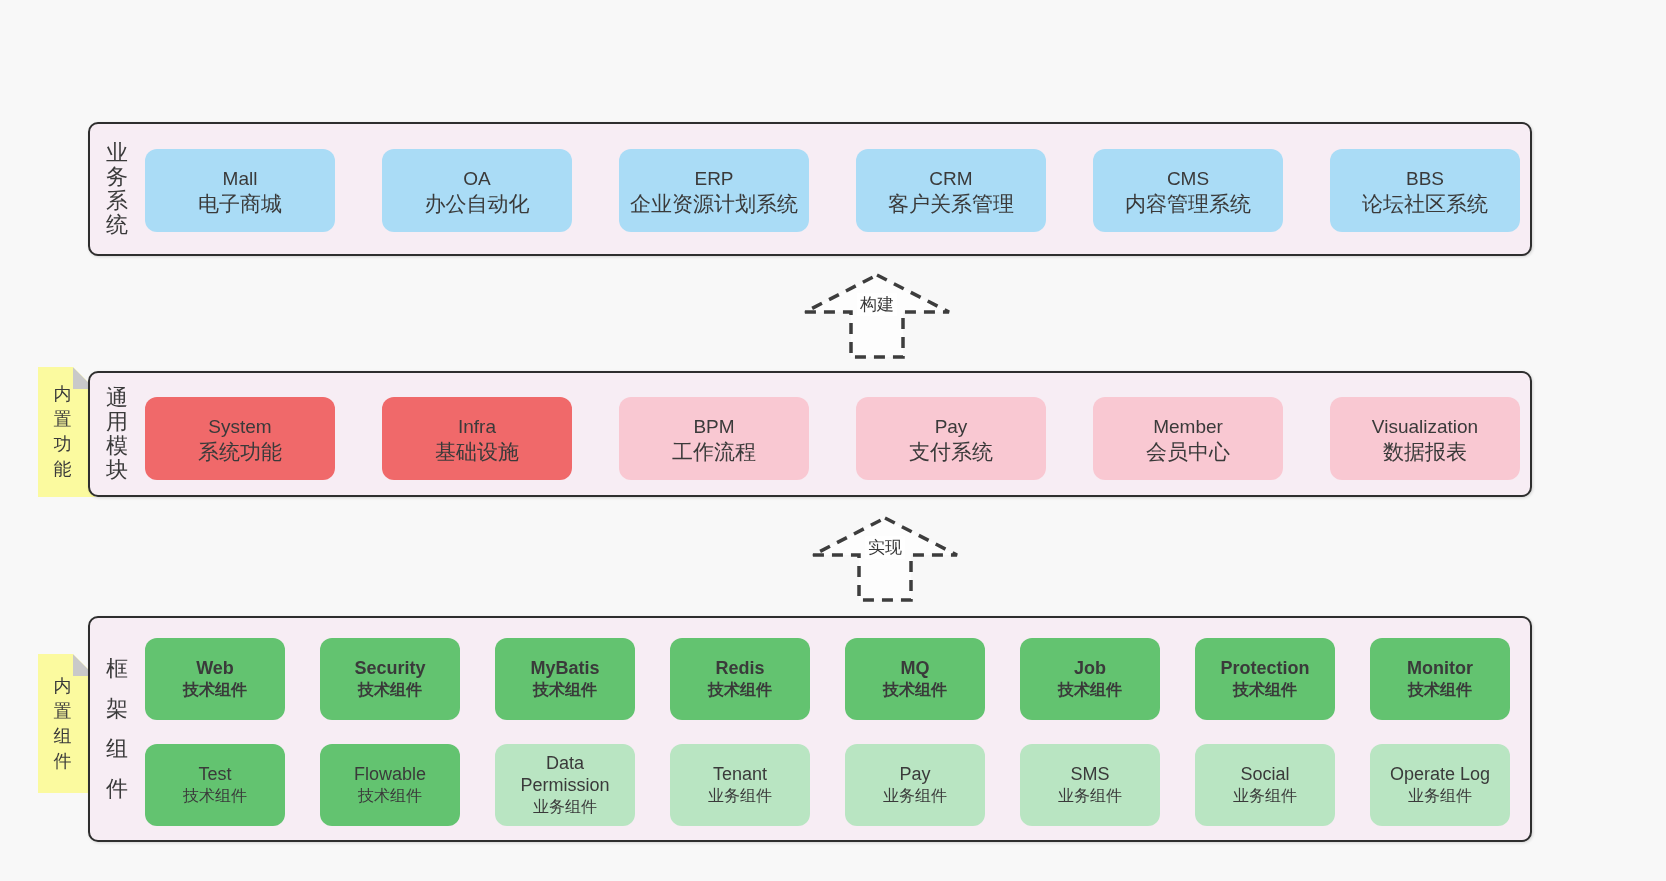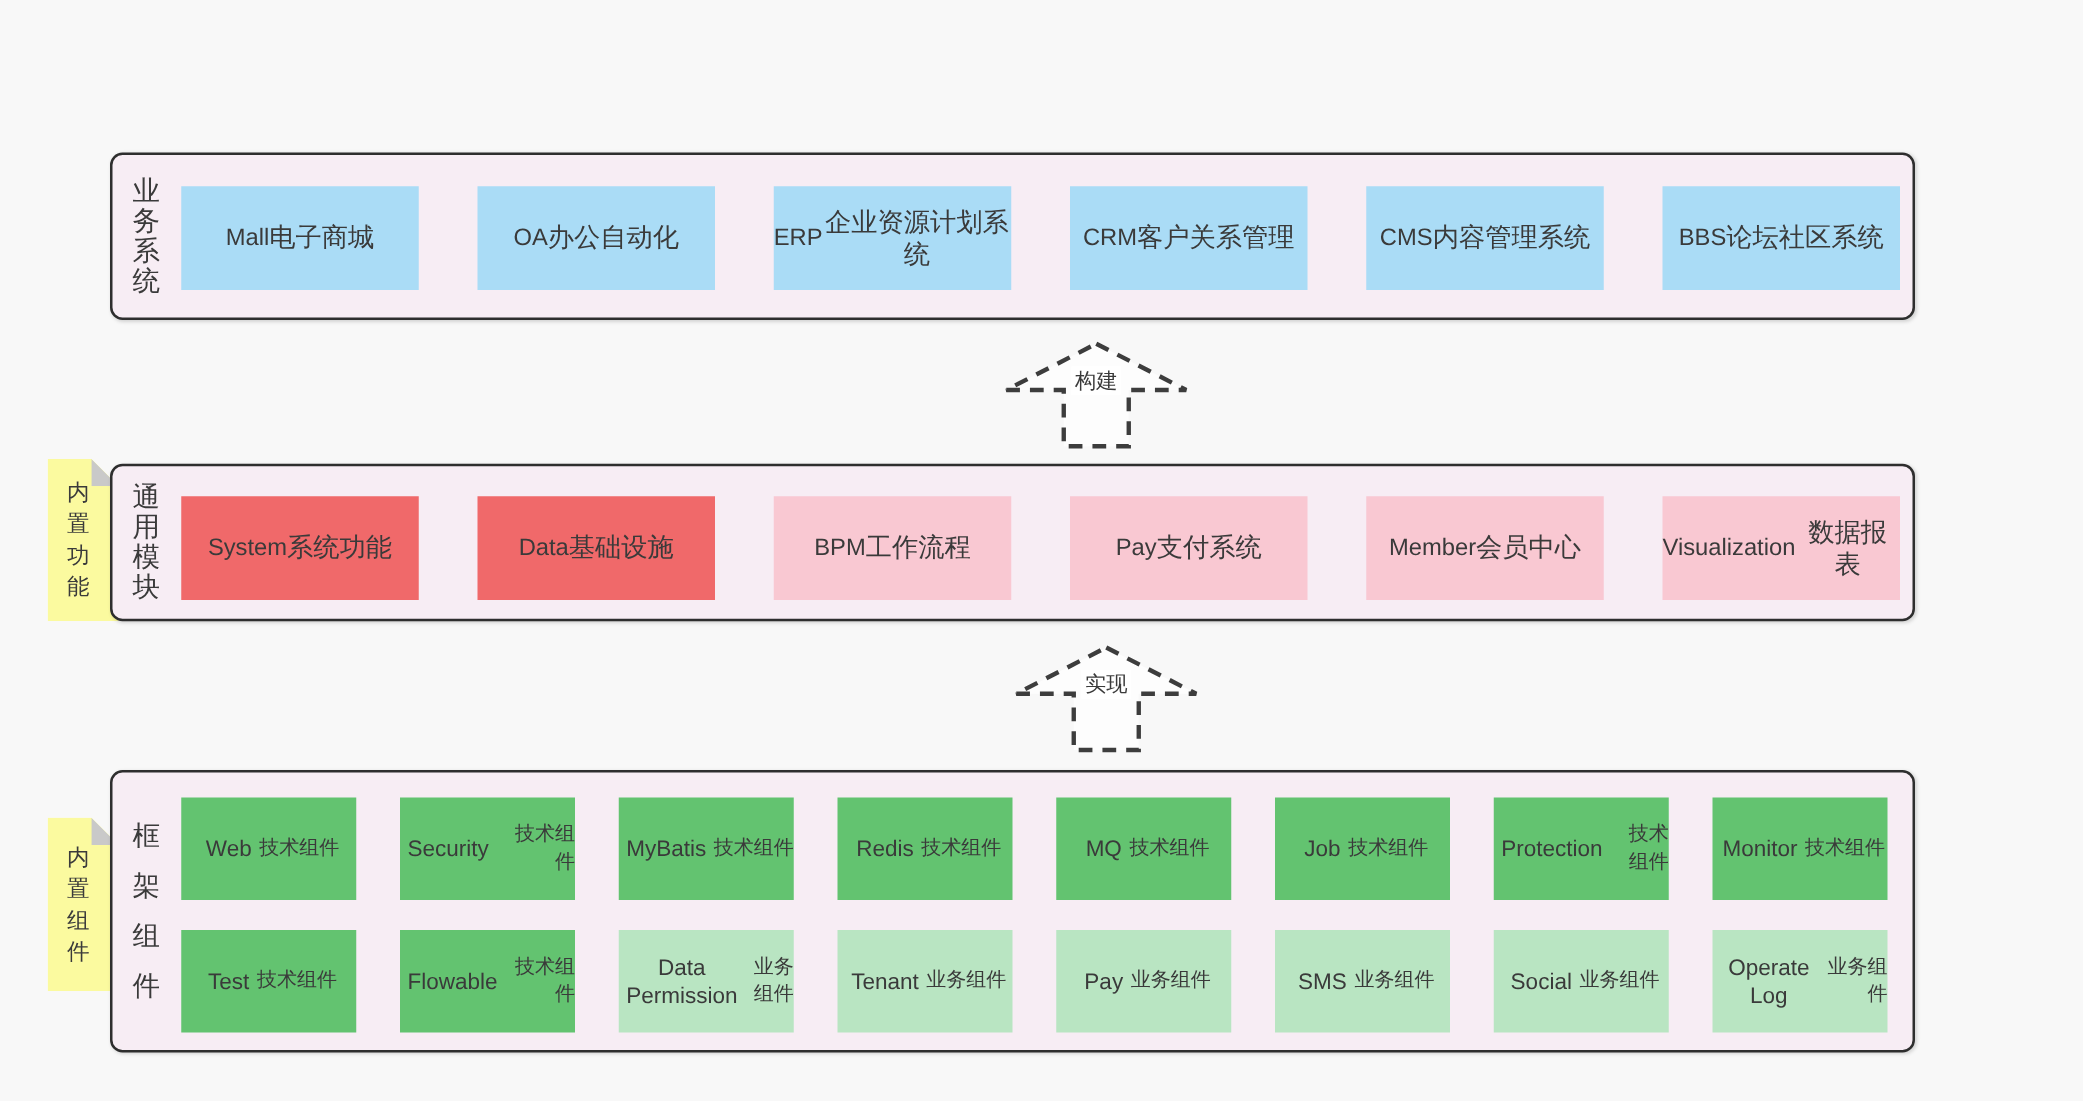--- a/index.html
+++ b/index.html
@@ -21,25 +21,25 @@
     position:absolute;left:8px;top:0;bottom:0;width:38px;
     display:flex;flex-direction:column;justify-content:center;align-items:center;
     font-size:22px;color:#3a3a3a;
   }
   .vlabel div{line-height:24px;}
   #panel3 .vlabel div{line-height:40px;}
   .row{position:absolute;left:55px;display:flex;gap:47px;}
   #panel1 .row{top:25px;}
   #panel2 .row{top:24px;}
   #panel3 .row{gap:35px;}
-  #panel3 .row1{top:20px;}
+  #panel3 .row1{top:20px;font-weight:bold;}
   #panel3 .row2{top:126px;}
   .box{
-    width:190px;height:83px;border-radius:0;
-    display:flex;flex-direction:row;justify-content:center;align-items:center;
+    width:190px;height:83px;border-radius:12px;
+    display:flex;flex-direction:column;justify-content:center;align-items:center;
     text-align:center;
   }
   #panel3 .box{width:140px;height:82px;}
   .box .en{font-size:19px;line-height:25px;}
   .box .cn{font-size:21px;line-height:25px;}
   #panel3 .box .en{font-size:18px;line-height:22px;padding:0 6px;}
   #panel3 .box .cn{font-size:16px;line-height:22px;text-align:right;}
   .blue{background:#aadcf6;}
   .red{background:#f0696a;text-align:center;}
   .pink{background:#f9c8d2;}
@@ -127,21 +127,21 @@
       <div>用</div>
       <div>模</div>
       <div>块</div>
     </div>
   <div class="row">
     <div class="box red">
       <div class="en">System</div>
       <div class="cn">系统功能</div>
     </div>
     <div class="box red">
-      <div class="en">Data</div>
+      <div class="en">Infra</div>
       <div class="cn">基础设施</div>
     </div>
     <div class="box pink">
       <div class="en">BPM</div>
       <div class="cn">工作流程</div>
     </div>
     <div class="box pink">
       <div class="en">Pay</div>
       <div class="cn">支付系统</div>
     </div>

